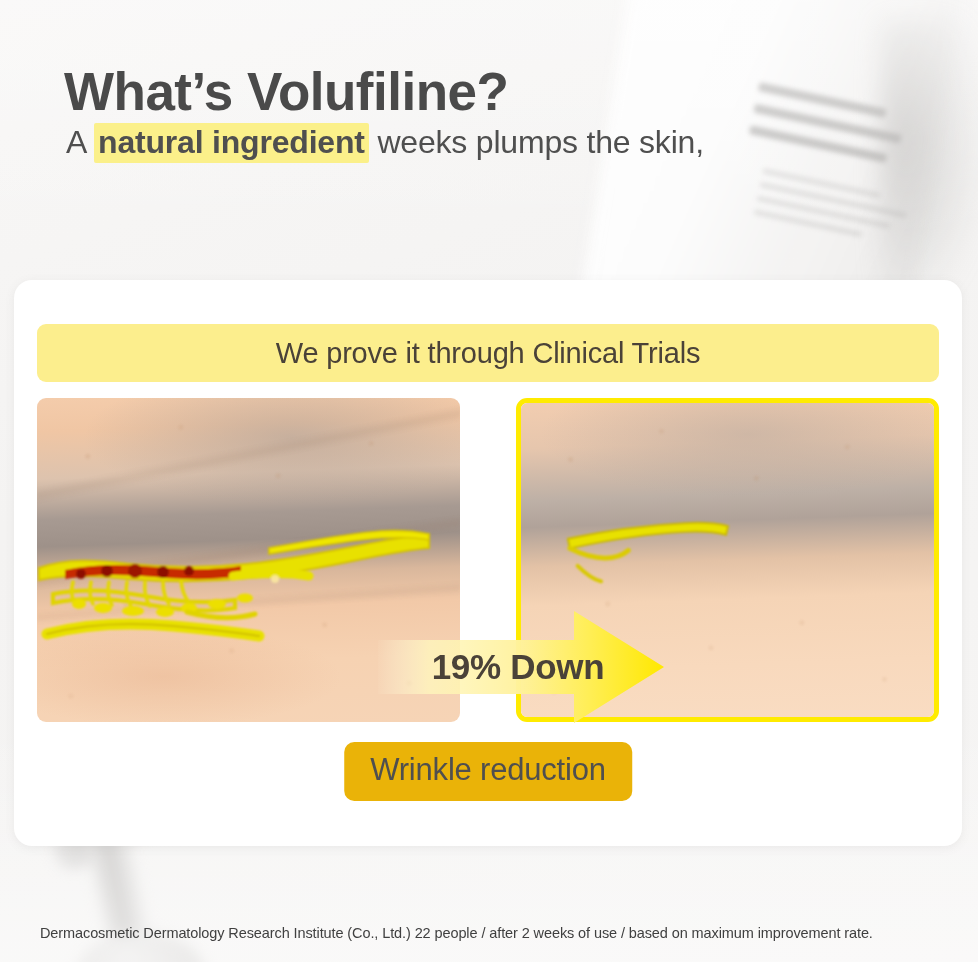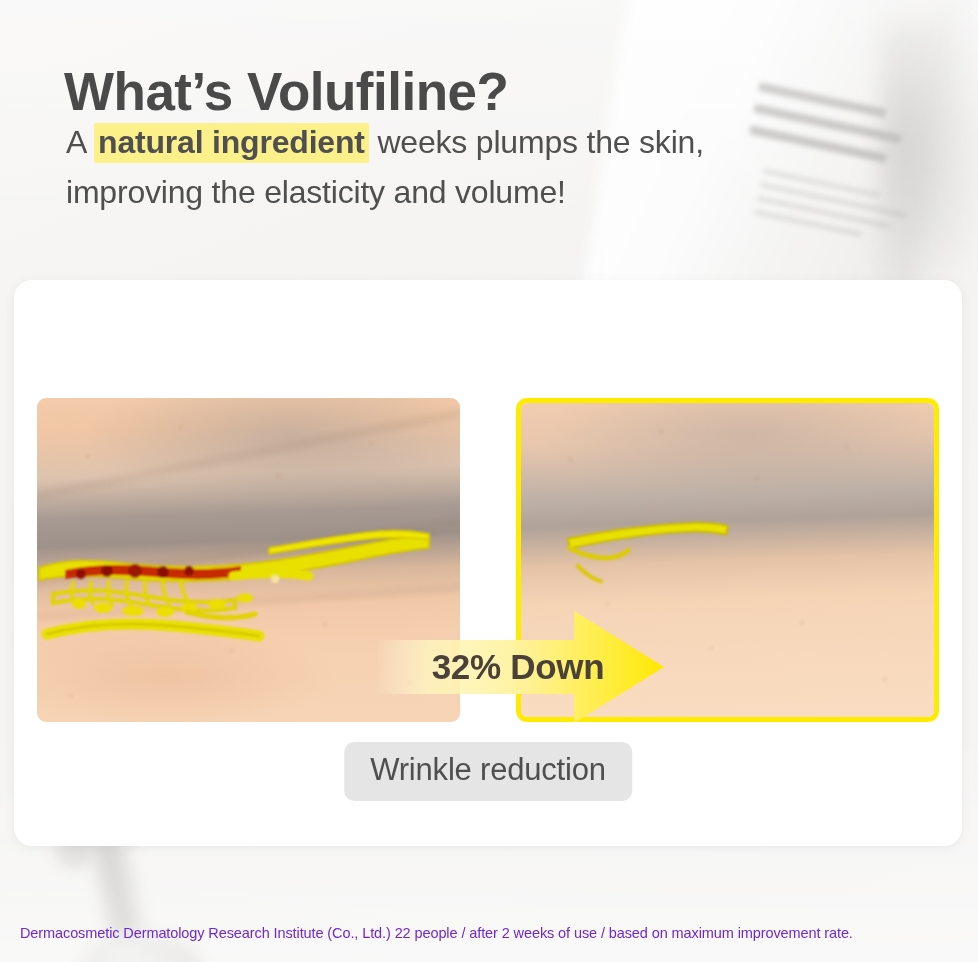--- a/index.html
+++ b/index.html
@@ -298,34 +298,34 @@
     letter-spacing: -0.3px;
     padding-left: 42px;
     box-sizing: border-box;
   }
 
   .metric-pill {
     position: absolute;
     left: 50%;
     transform: translateX(-50%);
     top: 462px;
-    background: #e5e5e5;
+    background: #eab308;
     border-radius: 10px;
     padding: 10px 26px 13px 26px;
     font-size: 31px;
     color: #4f4f4f;
     letter-spacing: -0.2px;
   }
 
   .footnote {
     position: absolute;
-    left: 20px;
+    left: 40px;
     top: 925px;
     font-size: 14.5px;
-    color: #6d28d9;
+    color: #404040;
     letter-spacing: -0.1px;
     white-space: nowrap;
     text-align: right;
   }
 </style>
 </head>
 <body>
 
 <div class="page">
 
@@ -349,25 +349,27 @@
       <div class="bg-pump-neck"></div>
       <div class="bg-pump-base"></div>
     </div>
     <div class="bg-vignette"></div>
   </div>
 
   <h1 class="headline">What’s Volufiline?</h1>
 
   <div class="subhead">
     <span>A </span><span class="hl">natural ingredient</span><span> weeks plumps the skin,</span><br>
-    <span>improving the elasticity and volume!</span>
   </div>
 
   <div class="card">
 
+    <div class="trial-banner">
+      <span>We prove it through Clinical Trials</span>
+    </div>
 
     <div class="compare">
 
       <div class="photo photo-before">
         <div class="skin"></div>
         <div class="skin-creases"></div>
         <div class="skin-grain"></div>
         <div class="ov">
           <svg viewBox="0 0 423 324" preserveAspectRatio="none">
             <defs>
@@ -452,21 +454,21 @@
             <linearGradient id="agrad" x1="0" y1="0" x2="1" y2="0">
               <stop offset="0%" stop-color="#fffbe0" stop-opacity="0.05"></stop>
               <stop offset="18%" stop-color="#fff6bd" stop-opacity="0.80"></stop>
               <stop offset="48%" stop-color="#fff2a0" stop-opacity="0.97"></stop>
               <stop offset="74%" stop-color="#ffee55" stop-opacity="1"></stop>
               <stop offset="100%" stop-color="#ffe800" stop-opacity="1"></stop>
             </linearGradient>
           </defs>
           <path d="M0,31 L196,31 L196,2 L286,58 L196,114 L196,85 L0,85 Z" fill="url(#agrad)"></path>
         </svg>
-        <div class="arrow-label">32% Down</div>
+        <div class="arrow-label">19% Down</div>
       </div>
 
     </div>
 
     <div class="metric-pill">
       <span>Wrinkle reduction</span>
     </div>
   </div>
 
   <div class="footnote">Dermacosmetic Dermatology Research Institute (Co., Ltd.) 22 people / after 2 weeks of use / based on maximum improvement rate.</div>

